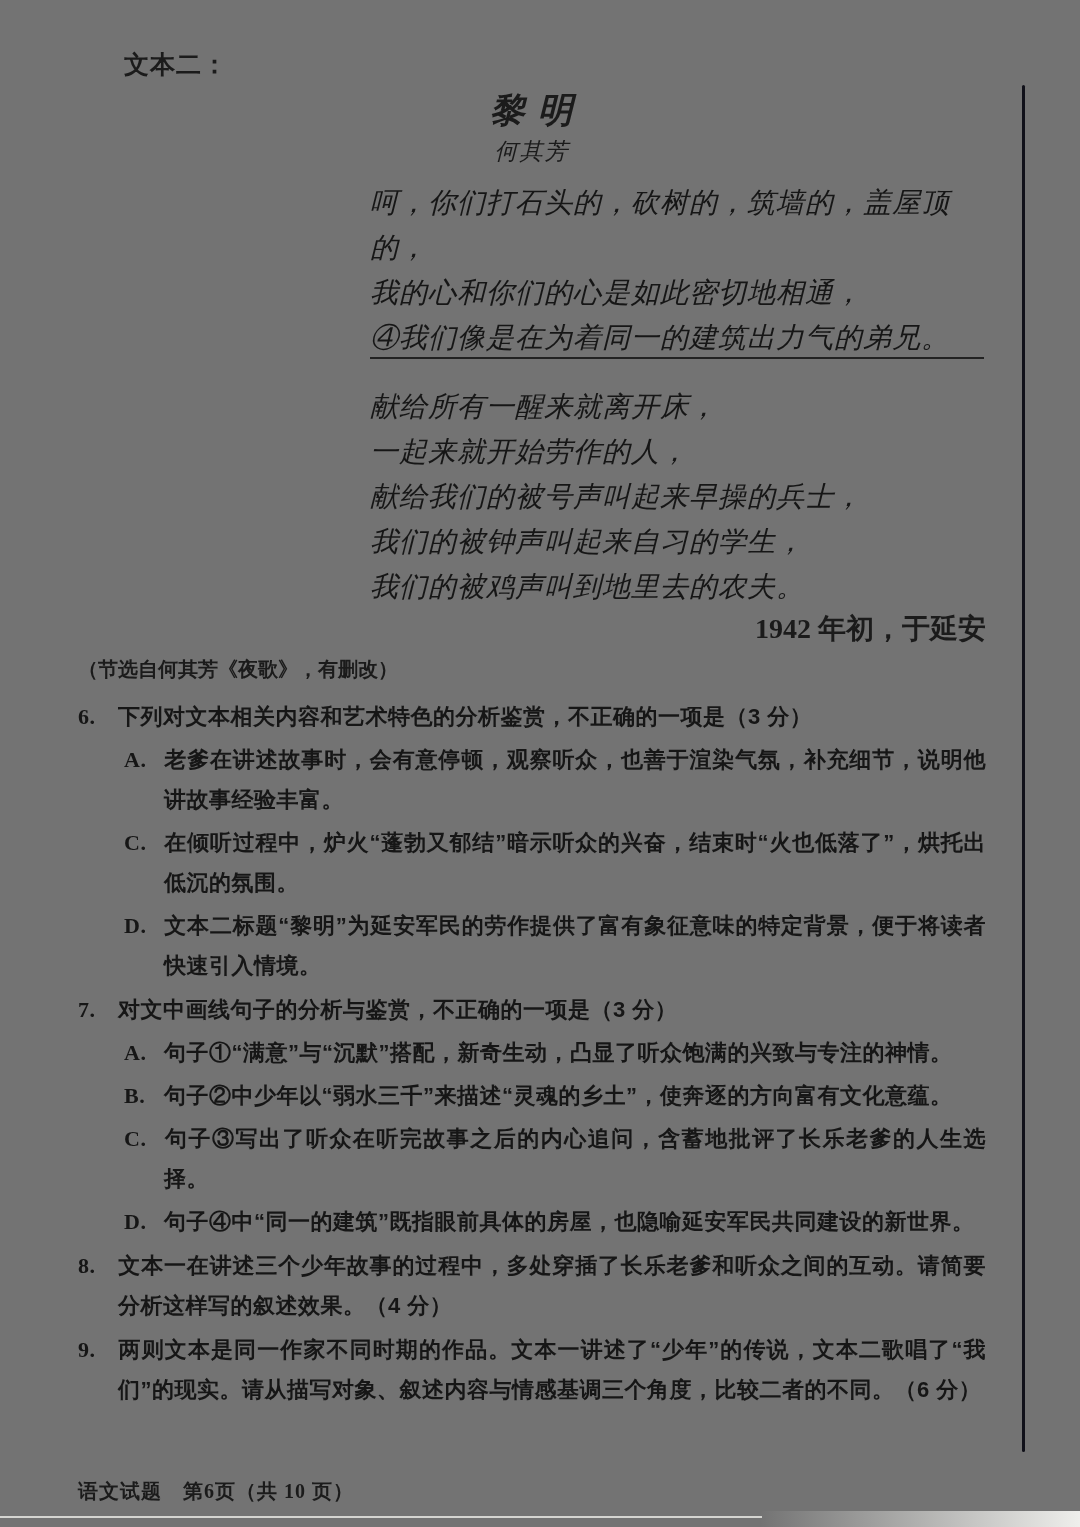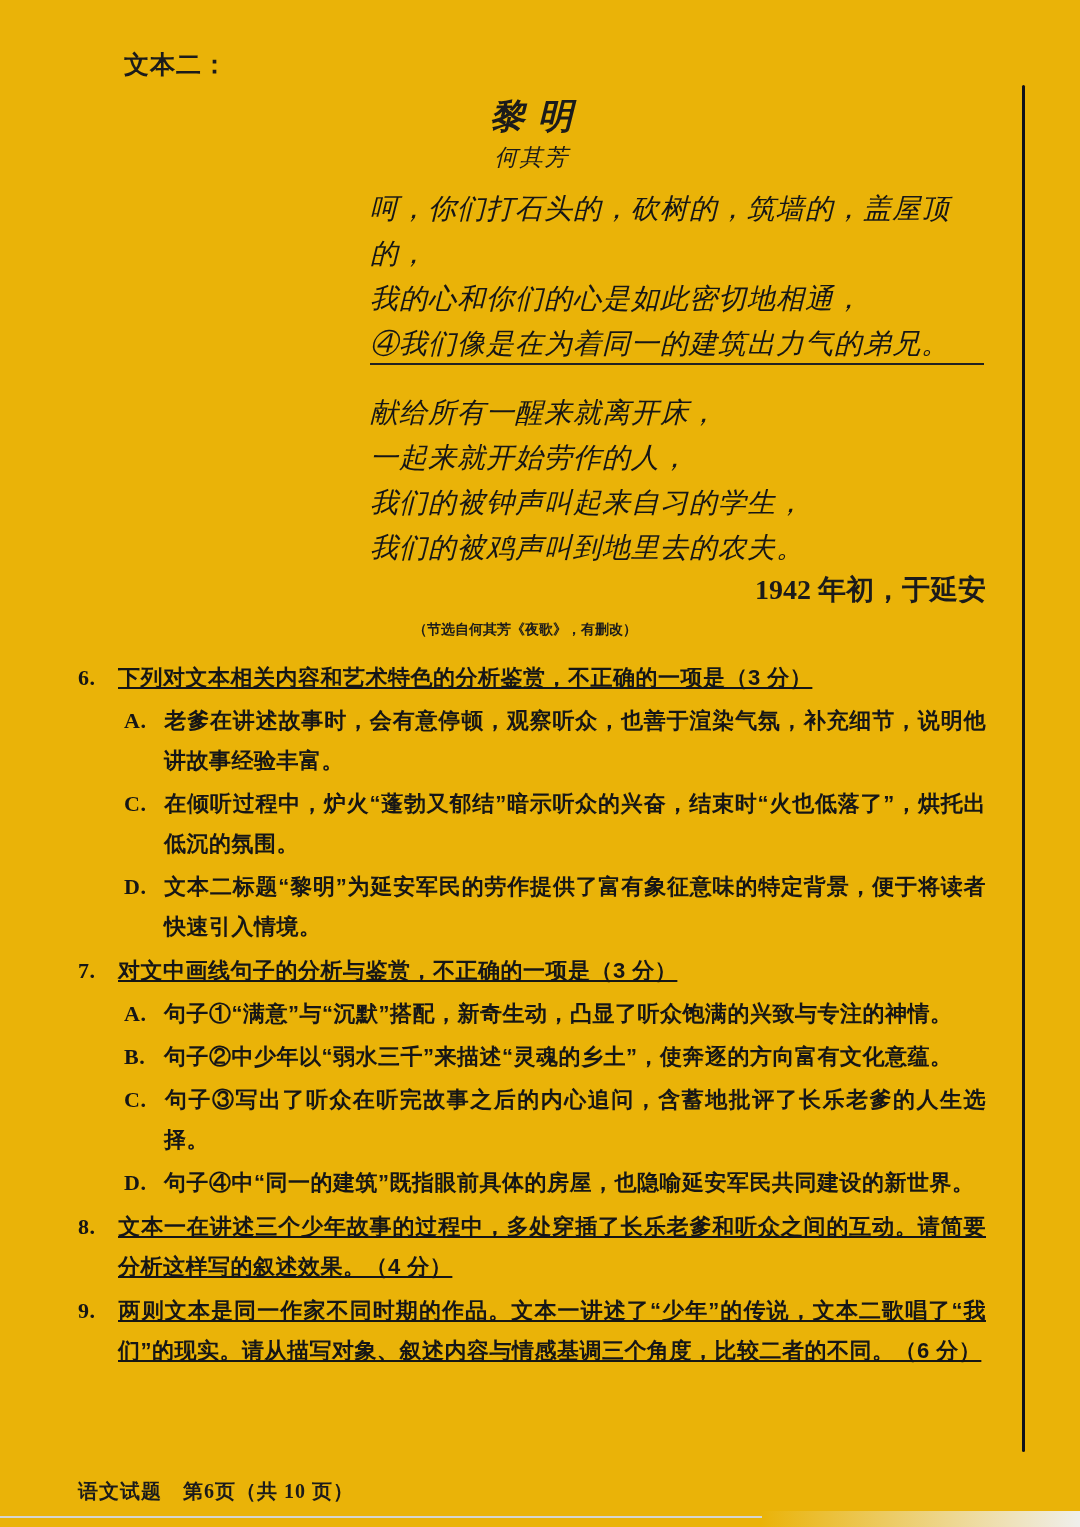--- a/index.html
+++ b/index.html
@@ -5,37 +5,37 @@
   html, body { margin: 0; padding: 0; }
   body {
     width: 1080px; height: 1527px;
     background: #f4f4f2;
     font-family: "Liberation Serif", serif;
     color: #1b1b1b;
   }
   .page {
     position: relative;
     width: 1080px; height: 1527px;
-    background: #eab308;
+    background: #737373;
     overflow: hidden;
   }
   .content {
     position: absolute;
     left: 78px; top: 0;
     width: 908px;
   }
   .section-label {
     margin: 48px 0 0 46px;
     font-family: "Liberation Sans", sans-serif;
     font-size: 25px; font-weight: 700;
     line-height: 32px;
     letter-spacing: 1px;
   }
   .poem-title {
-    margin: 14px 0 0 0;
+    margin: 8px 0 0 0;
     text-align: center;
     font-size: 35px; font-weight: 700;
     font-style: italic;
     line-height: 46px;
     letter-spacing: 2px;
   }
   .poem-author {
     margin-top: 2px;
     text-align: center;
     font-size: 23px;
@@ -58,41 +58,40 @@
     padding-bottom: 4px;
     padding-right: 34px;
   }
   .poem-date {
     text-align: right;
     font-size: 28px;
     line-height: 40px;
     font-weight: 600;
   }
   .poem-source {
-    text-align: center;
+    text-align: left;
     padding-right: 14px;
-    font-size: 14px;
+    font-size: 20px;
     line-height: 40px;
     font-weight: 600;
   }
   .questions {
     margin-top: 8px;
     font-family: "Liberation Sans", sans-serif;
     font-size: 22px;
     font-weight: 600;
     line-height: 40px;
     letter-spacing: 0.5px;
     color: #161616;
   }
   .question { margin-top: 4px; }
   .q-stem {
     padding-left: 40px;
     text-indent: -40px;
     text-align: justify;
-    text-decoration: underline;
   }
   .qnum {
     display: inline-block;
     width: 40px;
     text-indent: 0;
     font-family: "Liberation Serif", serif;
     font-weight: 700;
   }
   .opt {
     margin-top: 3px;
@@ -152,20 +151,21 @@
     <div class="poem-title">黎 明</div>
     <div class="poem-author">何其芳</div>
 
     <div class="poem">
       <div class="poem-line">呵，你们打石头的，砍树的，筑墙的，盖屋顶的，</div>
       <div class="poem-line">我的心和你们的心是如此密切地相通，</div>
       <div class="poem-line"><span class="underlined">④我们像是在为着同一的建筑出力气的弟兄。</span></div>
       <div class="stanza-gap"></div>
       <div class="poem-line">献给所有一醒来就离开床，</div>
       <div class="poem-line">一起来就开始劳作的人，</div>
+      <div class="poem-line">献给我们的被号声叫起来早操的兵士，</div>
       <div class="poem-line">我们的被钟声叫起来自习的学生，</div>
       <div class="poem-line">我们的被鸡声叫到地里去的农夫。</div>
     </div>
 
     <div class="poem-date">1942 年初，于延安</div>
     <div class="poem-source">（节选自何其芳《夜歌》，有删改）</div>
 
     <div class="questions">
 
       <div class="question">

